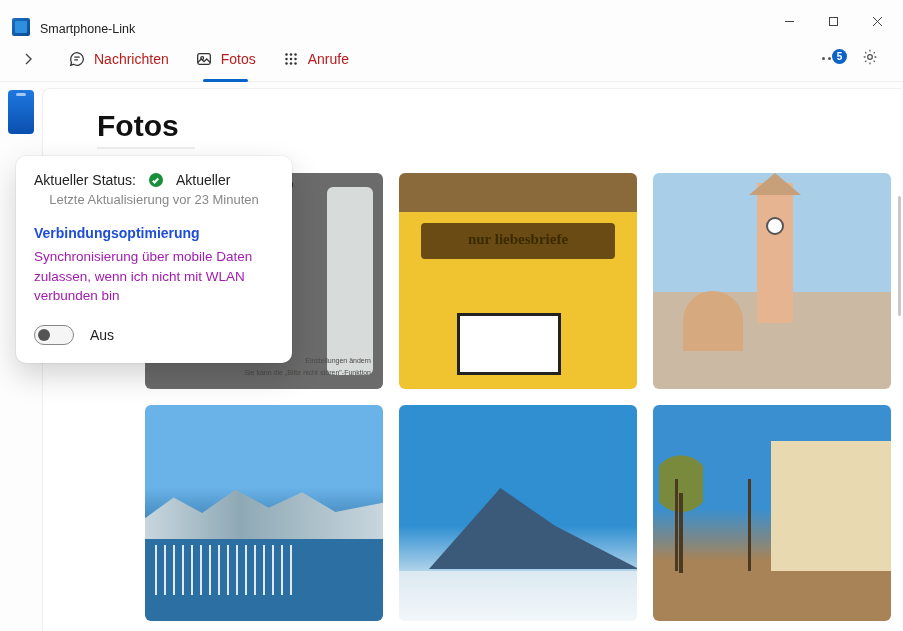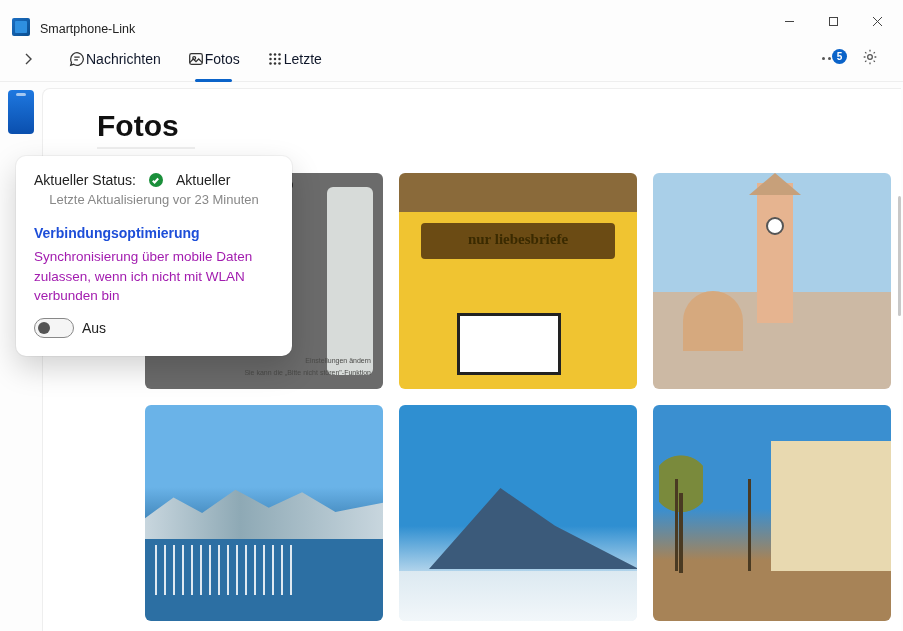--- a/index.html
+++ b/index.html
@@ -47,24 +47,24 @@
     display:flex; align-items:center;
     padding: 0 14px;
     gap: 6px;
     border-bottom: 1px solid #eee;
   }
   .back-arrow {
     width: 28px; height:28px; display:flex; align-items:center; justify-content:center;
     margin-right: 10px;
   }
   .tab {
-    display:flex; align-items:center; 
+    display:flex; align-items:center; gap:8px;
     padding: 6px 10px;
     font-size: 14px;
-    color:#0f172a;
+    color:#b91c1c;
     position:relative;
   }
   .tab.active::after{
     content:""; position:absolute; left:18px; right:18px; bottom:-8px;
     height:3px; background:#0a63c9; border-radius:2px;
   }
   .tab-icon{ width:18px; height:18px; color:#333; }
   .tabrow-spacer{flex:1;}
   .notif-dots{
     display:flex; align-items:center; gap:3px;
@@ -221,21 +221,21 @@
   .status-row{font-size:14px;color:#222;display:flex;align-items:center;gap:13px;}
   .status-label{font-weight:400;}
   .check{
     width:14px;height:14px;border-radius:50%;background:#1a8f3a;
     display:inline-flex;align-items:center;justify-content:center;
   }
   .check svg{width:9px;height:9px;stroke:#fff;stroke-width:2.3;fill:none;}
   .subline{font-size:13px;color:#888;margin-top:4px;text-align:center;}
   .fly-h{font-size:14px;font-weight:600;margin-top:18px;color:#1d4ed8;}
   .fly-desc{font-size:13.5px;color:#a21caf;margin-top:6px;line-height:1.45;}
-  .toggle-row{display:flex;align-items:center;gap:8px;margin-top:12px;}
+  .toggle-row{display:flex;align-items:center;gap:16px;margin-top:19px;}
   .toggle{
     width:40px;height:20px;border:1px solid #888;border-radius:11px;
     background:#f5f5f5;position:relative;
   }
   .toggle::after{
     content:"";position:absolute;left:3px;top:3px;width:12px;height:12px;
     border-radius:50%;background:#555;
   }
   .toggle-label{font-size:14px;color:#222;}
 
@@ -296,21 +296,21 @@
       <circle cx="5" cy="5" r="1.4"></circle>
         <circle cx="10" cy="5" r="1.4"></circle>
         <circle cx="15" cy="5" r="1.4"></circle>
       <circle cx="5" cy="10" r="1.4"></circle>
         <circle cx="10" cy="10" r="1.4"></circle>
         <circle cx="15" cy="10" r="1.4"></circle>
       <circle cx="5" cy="15" r="1.4"></circle>
         <circle cx="10" cy="15" r="1.4"></circle>
         <circle cx="15" cy="15" r="1.4"></circle>
     </svg>
-    <span>Letzte</span>
+    <span>Anrufe</span>
   </div>
   <div class="tabrow-spacer"></div>
   <div class="notif-dots">
     <span class="dot"></span>
       <span class="dot"></span>
       <span class="dot"></span>
     <span class="badge">5</span>
   </div>
   <div class="gear-wrap">
     <svg width="18" height="18" viewBox="0 0 20 20" fill="none" stroke="#555" stroke-width="1.4">

